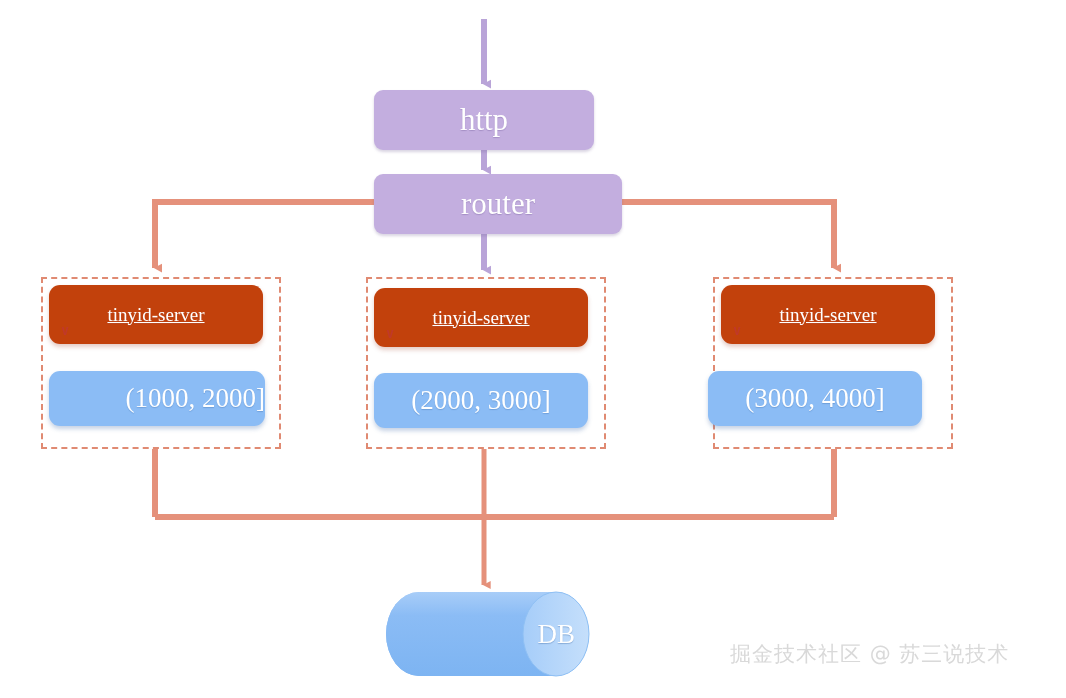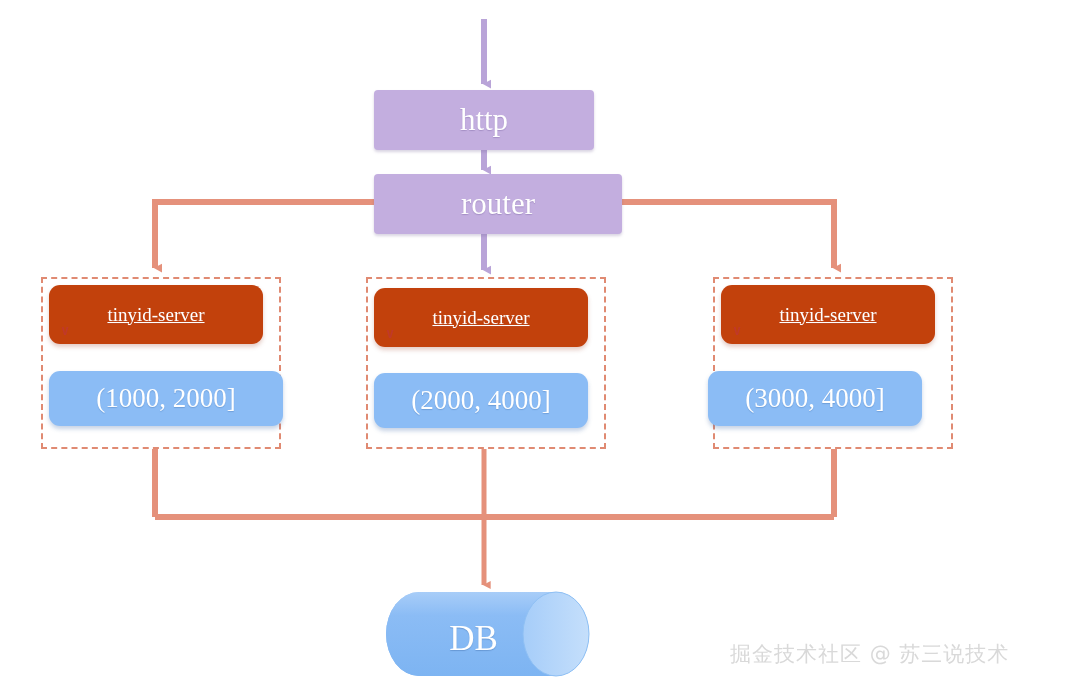--- a/index.html
+++ b/index.html
@@ -16,21 +16,21 @@
   .node{
     position:absolute;
     display:flex;align-items:center;justify-content:center;
     color:#ffffff;
     text-align:center;
     box-sizing:border-box;
     white-space:nowrap;
   }
   .purple-node{
     background:#c3aedf;
-    border-radius:4px;
+    border-radius:9px;
     font-size:31px;
     box-shadow:0 2px 3px rgba(120,100,150,.28);
     text-shadow:0 1px 1px rgba(110,85,150,.35);
   }
   .server-node{
     background:#c2410c;
     border-radius:11px;
     font-size:19px;
     box-shadow:0 3px 4px rgba(170,90,70,.30);
     text-shadow:0 1px 1px rgba(170,85,65,.35);
@@ -55,23 +55,23 @@
     font-size:15px;
     font-family:"Liberation Sans",sans-serif;
     line-height:1;
     font-weight:bold;
     transform:scaleX(.8);
   }
   .db-cyl{position:absolute;}
   .db-label{
     position:absolute;
     color:#ffffff;
-    font-size:35px;
+    font-size:27px;
     text-shadow:0 1px 1px rgba(60,105,165,.40);
-    width:100%;text-align:center;
+    width:100%;text-align:right;
   }
   .watermark{
     position:absolute;
     color:#d9d9d9;
     font-size:21px;
     font-family:"DejaVu Sans","Liberation Sans",sans-serif;
     letter-spacing:1px;
     white-space:nowrap;
     text-shadow:0 1px 0 #fff;
   }
@@ -134,31 +134,31 @@
 
   <div class="node purple-node" style="left:374px;top:174px;width:248px;height:60px;">
     <span>router</span>
   </div>
 
   <div class="group-box" style="left:41px;top:277px;width:240px;height:172px;"></div>
   <div class="node server-node" style="left:49px;top:285px;width:214px;height:59px;">
     <span>tinyid-server</span>
   </div>
   <span class="caret-mark" style="left:61px;top:322px;">v</span>
-  <div class="node range-node" style="left:49px;top:371px;width:234px;height:55px;">
+  <div class="node range-node" style="left:49px;top:371px;width:216px;height:55px;justify-content:flex-end;">
     <span>(1000, 2000]</span>
   </div>
 
   <div class="group-box" style="left:366px;top:277px;width:240px;height:172px;"></div>
   <div class="node server-node" style="left:374px;top:288px;width:214px;height:59px;">
     <span>tinyid-server</span>
   </div>
   <span class="caret-mark" style="left:386px;top:325px;">v</span>
   <div class="node range-node" style="left:374px;top:373px;width:214px;height:55px;">
-    <span>(2000, 4000]</span>
+    <span>(2000, 3000]</span>
   </div>
 
   <div class="group-box" style="left:713px;top:277px;width:240px;height:172px;"></div>
   <div class="node server-node" style="left:721px;top:285px;width:214px;height:59px;">
     <span>tinyid-server</span>
   </div>
   <span class="caret-mark" style="left:733px;top:322px;">v</span>
   <div class="node range-node" style="left:708px;top:371px;width:214px;height:55px;">
     <span>(3000, 4000]</span>
   </div>

